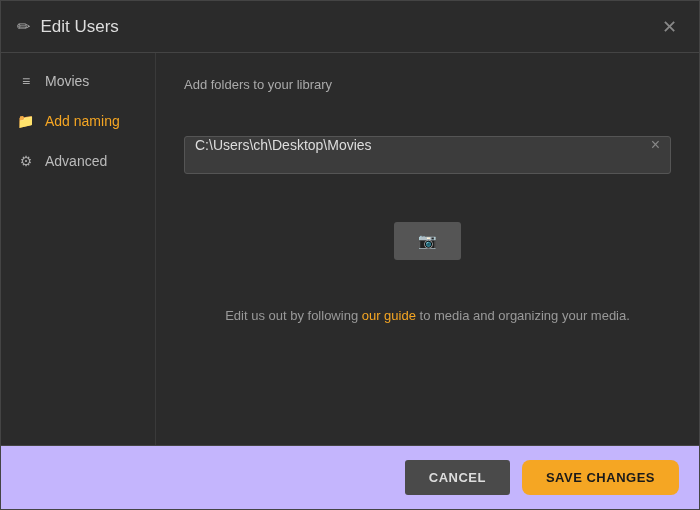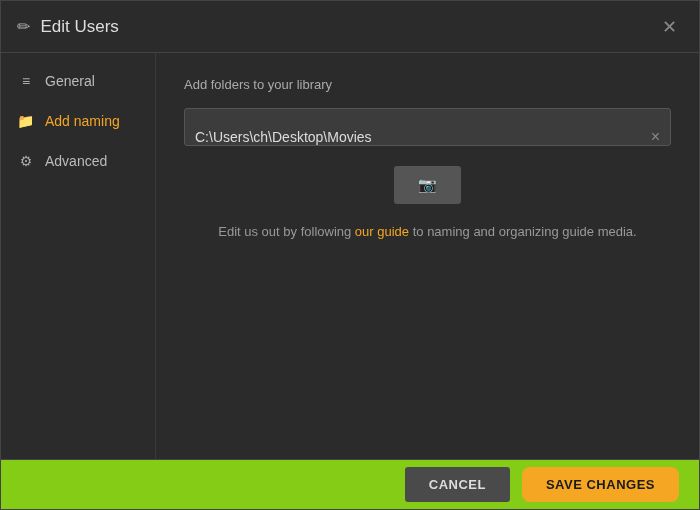--- a/index.html
+++ b/index.html
@@ -81,29 +81,30 @@
       width: 18px;
       text-align: center;
     }
     .general-icon { color: #aaa; }
     .gear-icon { color: #aaa; }
     .main {
       flex: 1;
       padding: 24px 28px;
       display: flex;
       flex-direction: column;
+      gap: 28px;
     }
     .section-label {
       color: #aaa;
       font-size: 13px;
       margin-bottom: 16px;
     }
     .folder-input-row {
       display: flex;
-      align-items: flex-end;
+      align-items: flex-start;
       background: #3c3c3c;
       border: 1px solid #555;
       border-radius: 3px;
       padding: 0 10px;
       height: 38px;
       margin-bottom: 20px;
     }
     .folder-input {
       flex: 1;
       background: transparent;
@@ -152,22 +153,22 @@
       cursor: pointer;
       margin-top: 19px;
     }
     .footer {
       border-top: 1px solid #444;
       padding: 14px 20px;
       display: flex;
       align-items: center;
       justify-content: flex-end;
       gap: 12px;
-      background: #84cc16;
-      height: 50px;
+      background: #c4b5fd;
+      height: 64px;
     }
     .cancel-btn {
       background: #4a4a4a;
       border: none;
       border-radius: 3px;
       color: #ddd;
       font-size: 13px;
       font-weight: 600;
       letter-spacing: 0.5px;
       padding: 10px 24px;
@@ -198,21 +199,21 @@
       <span class="title-text">Edit Users</span>
     </div>
     <button class="close-btn">✕</button>
   </div>
 
   <div class="body">
 
     <div class="sidebar">
       <div class="sidebar-item">
         <span class="icon general-icon">≡</span>
-        <span>General</span>
+        <span>Movies</span>
       </div>
       <div class="sidebar-item active">
         <span class="icon folder-icon">📁</span>
         <span>Add naming</span>
       </div>
       <div class="sidebar-item">
         <span class="icon gear-icon">⚙</span>
         <span>Advanced</span>
       </div>
     </div>
@@ -223,21 +224,21 @@
       <div class="folder-input-row">
         <input class="folder-input" type="text" value="C:\Users\ch\Desktop\Movies" style="">
         <button class="folder-clear">×</button>
       </div>
 
       <button class="browse-btn">
         <span class="camera-icon">📷</span>
       </button>
 
       <div class="help-text">
-        <span>Edit us out by following </span><a class="help-link">our guide</a><span> to naming and organizing guide media.</span>
+        <span>Edit us out by following </span><a class="help-link">our guide</a><span> to media and organizing your media.</span>
       </div>
     </div>
   </div>
 
   <div class="footer">
     <button class="cancel-btn">CANCEL</button>
     <button class="save-btn">SAVE CHANGES</button>
   </div>
 </div>
 

